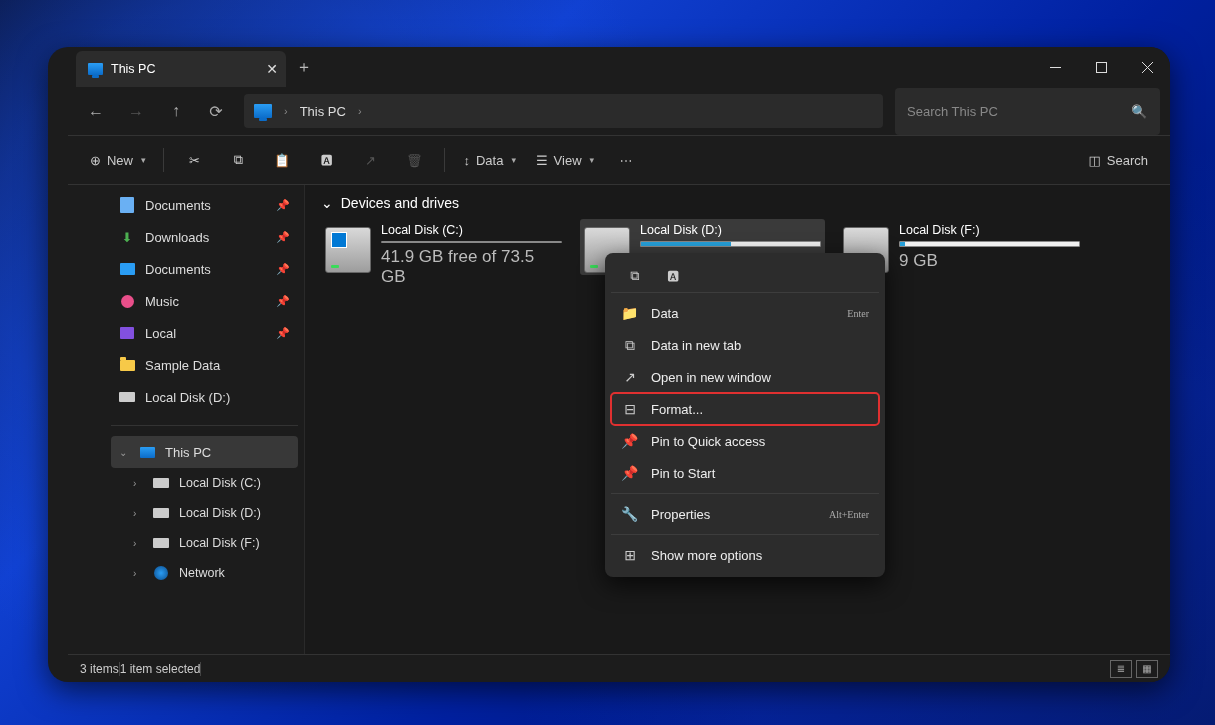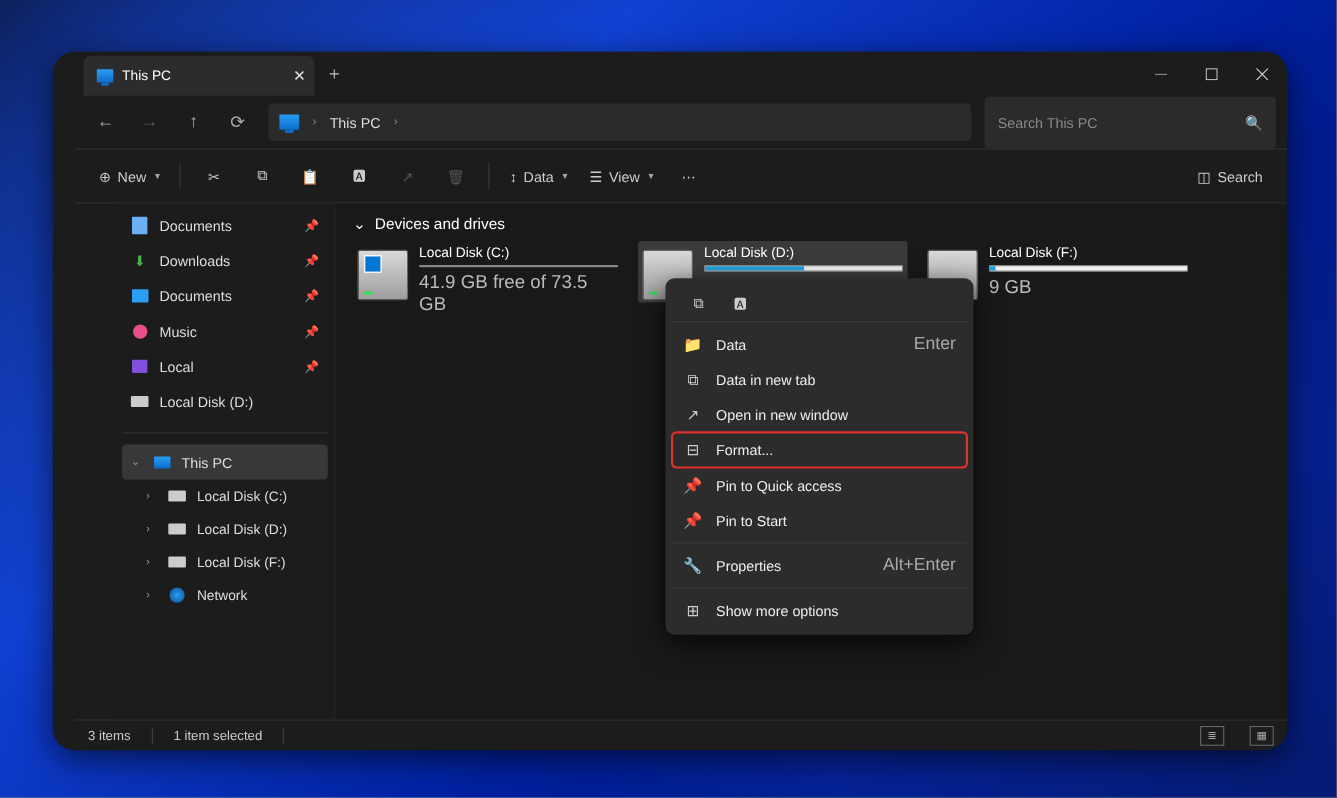--- a/index.html
+++ b/index.html
@@ -65,27 +65,27 @@
 .drive-name { color: #fff; font-size: 12.5px; }
 .drive-bar { width: 100%; height: 16px; background: #f0f0f0; border:1px solid #888; border-radius:1px; position: relative; }
 .drive-fill { height: 100%; background: #26a0da; }
 .drive-free { color: #bbb; font-size: 17px; }
 
 
 .ctxmenu { position: absolute; top: 253px; left: 605px; width: 280px; background: #2c2c2c; border-radius: 8px; box-shadow: 0 8px 24px rgba(0,0,0,0.7); padding: 6px; z-index: 100; color: #eee; font-size: 13px; }
 .ctx-toprow { height: 34px; display: flex; align-items: center; gap: 6px; padding: 0 8px; border-bottom:1px solid #3d3d3d; margin-bottom:4px;}
 .ctx-iconbtn { width: 32px; height: 28px; display: flex; align-items: center; justify-content: center; border-radius: 4px; cursor: pointer; color:#ccc;}
 .ctx-item { height: 32px; display: flex; align-items: center; gap: 12px; padding: 0 10px; border-radius: 4px; cursor: pointer; }
-.ctx-item .kb { margin-left: auto; color: #aaa; font-size: 16px; }
+.ctx-item .kb { margin-left: auto; color: #aaa; font-size: 10px; font-family: Liberation Serif, serif; }
 .ctx-item.highlight { outline: 2px solid #e03030; outline-offset: -1px; }
 .ctx-sep { height: 1px; background: #3d3d3d; margin: 4px 0; }
 .ctx-icon { width:18px; display:flex; justify-content:center; color:#ccc; font-size:14px;}
 
 
-.status { height: 28px; border-top: 1px solid #333; display: flex; align-items: center; padding: 0 12px; gap: 19px; color: #ccc; font-size: 12px; background:#1c1c1c;}
+.status { height: 28px; border-top: 1px solid #333; display: flex; align-items: center; padding: 0 12px; gap: 0; color: #ccc; font-size: 12px; background:#1c1c1c;}
 .status .vline { width:1px; height:14px; background:#444;}
 .status-spacer{flex:1;}
 .viewtoggle{width:22px;height:18px;border:1px solid #666;margin-left:4px;display:flex;align-items:center;justify-content:center;font-size:10px;color:#aaa;cursor:pointer;}
 
 
 .ico-doc{width:14px;height:16px;background:#6ab0f3;border-radius:1px;}
 .ico-pic{width:15px;height:12px;background:#2a9df4;border-radius:1px;}
 .ico-music{width:13px;height:13px;background:#e94f8a;border-radius:50%;}
 .ico-vid{width:14px;height:12px;background:#8250df;border-radius:1px;}
 .ico-folder{width:15px;height:11px;background:#f7c948;border-radius:1px;position:relative;}
@@ -224,20 +224,26 @@
     <span>Music</span>
     <span class="pin">📌</span>
           </div>
           <div class="side-item">
             <span class="side-icon">
               <span class="ico-vid"></span>
             </span>
     <span>Local</span>
     <span class="pin">📌</span>
           </div>
+          <div class="side-item">
+            <span class="side-icon">
+              <span class="ico-folder"></span>
+            </span>
+    <span>Sample Data</span>
+    </div>
           <div class="side-item">
             <span class="side-icon">
               <span class="ico-hdd"></span>
             </span>
     <span>Local Disk (D:)</span>
     </div>
         </div>
       <div class="side-group">
         <div class="side-item selected">
           <span class="tree-chev">⌄</span>

